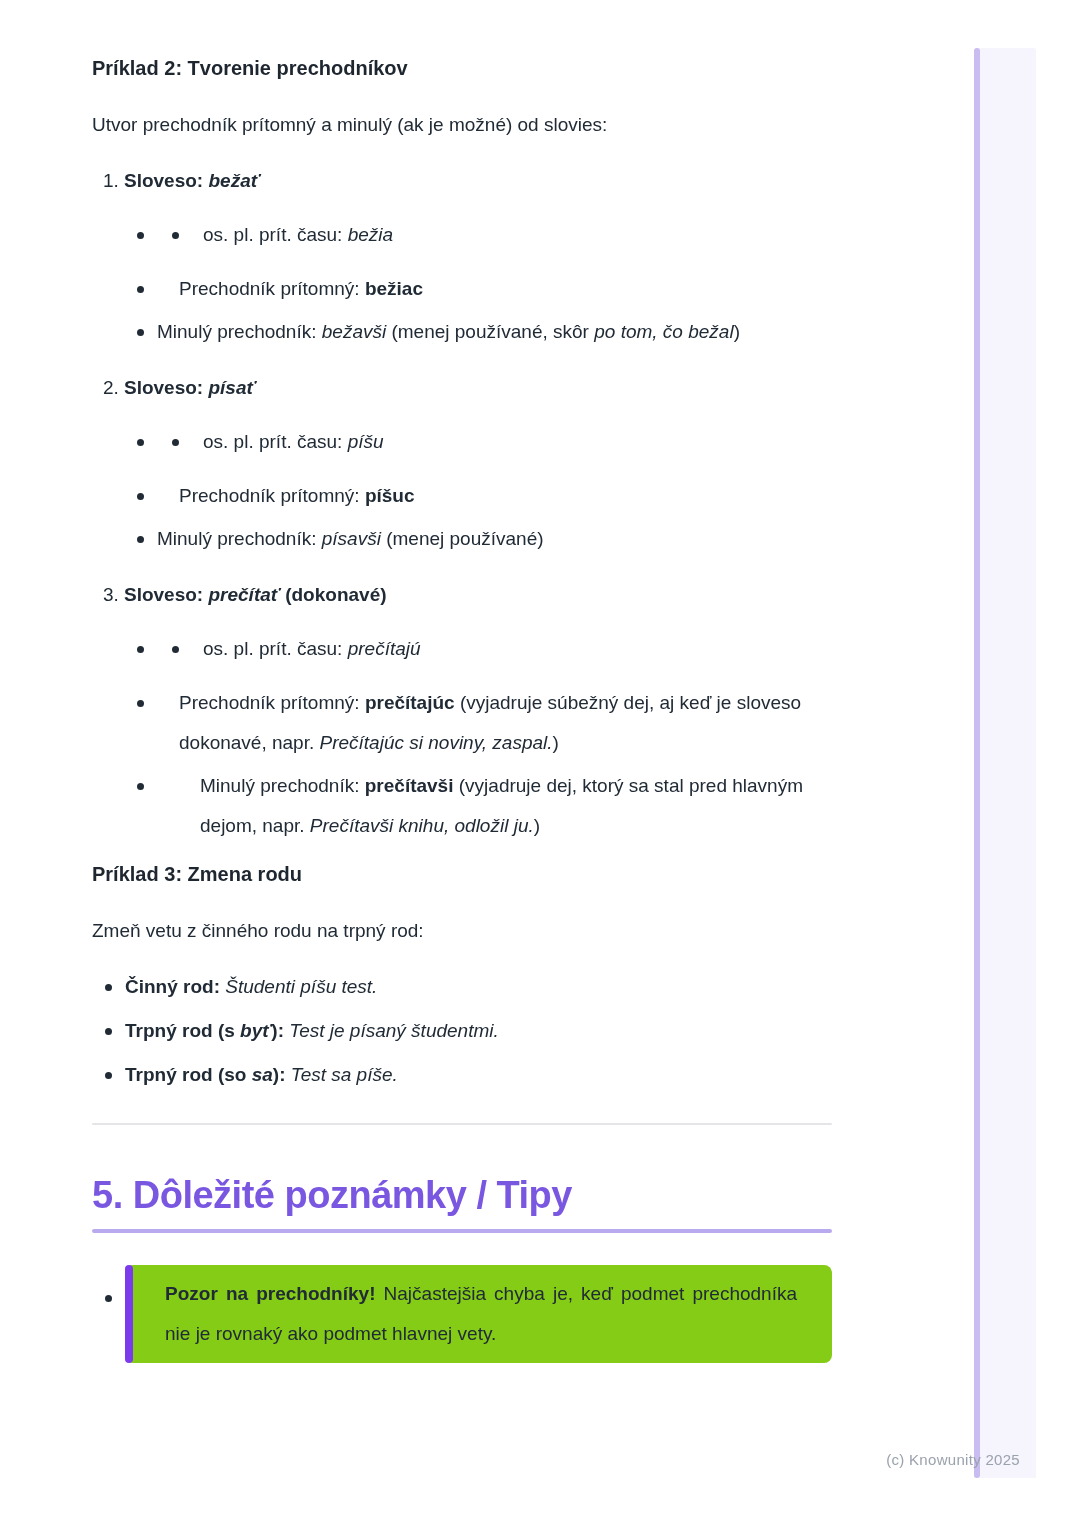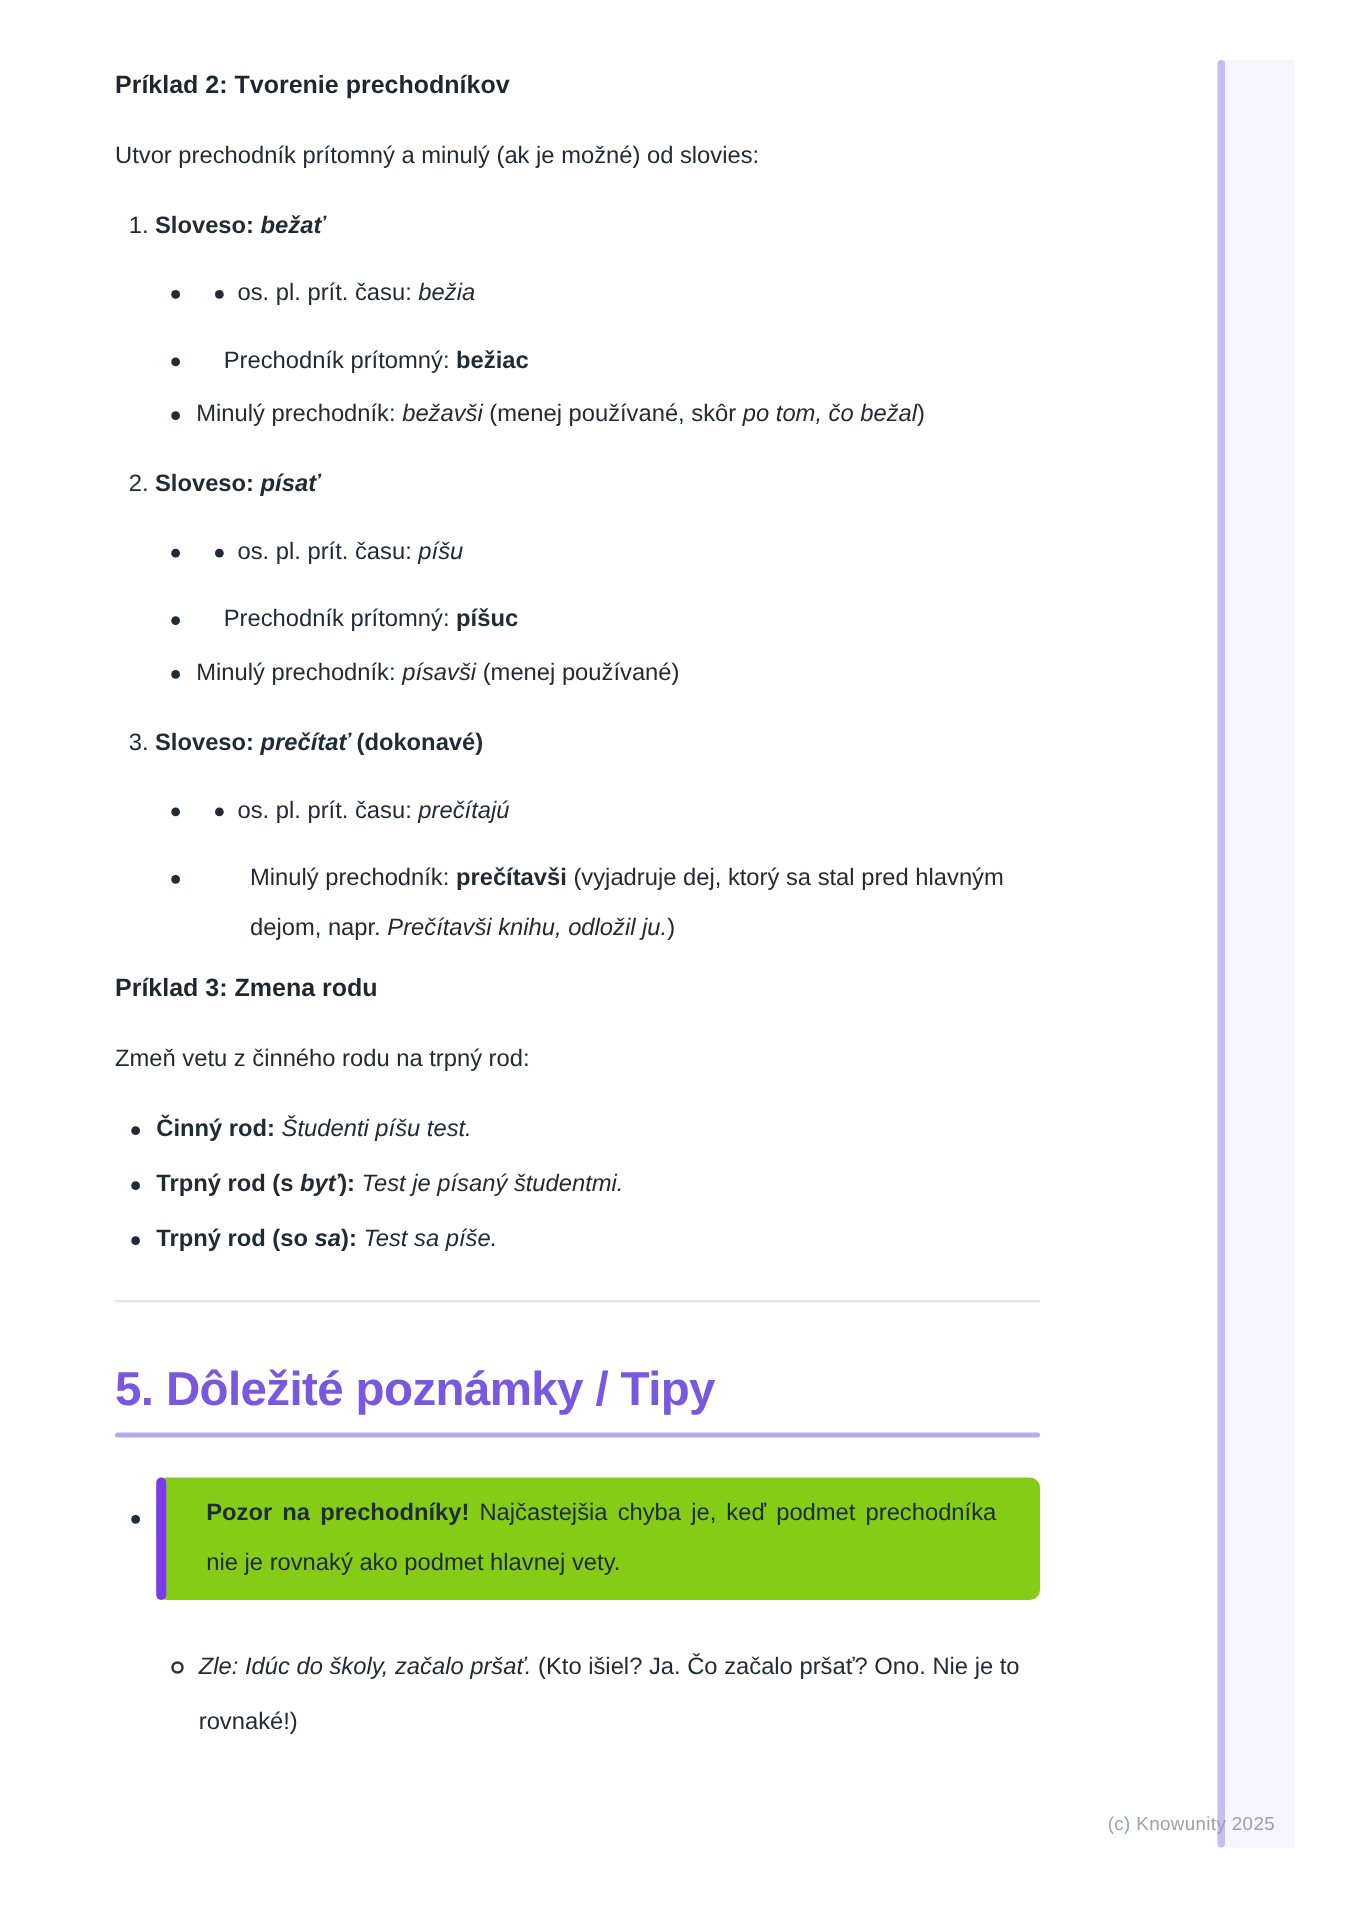--- a/index.html
+++ b/index.html
@@ -23,21 +23,21 @@
   
   .num-row { padding-left:11px; margin:0 0 14px; }
   .num { flex:none; width:21px; }
 
   
   .sub { padding-left:45px; }
   .dot { flex:none; width:7px; height:7px; border-radius:50%; background:#212b36; margin-top:17px; }
   .dot + .rich { margin-left:13px; }
   .note-row { margin:0 0 14px; }
   .note-row .dot.inner { margin-left:28px; }
-  .note-row .dot.inner + .rich { margin-left:11px; }
+  .note-row .dot.inner + .rich { margin-left:24px; }
   .present-row { margin:0 0 3px;gap:22px; }
   .past-row { margin:0 0 16px; }
 
   
   .top-bullet { padding-left:13px; }
   .top-bullet .dot + .rich { }
   .top-bullet { margin:0 0 4px; }
 
   .divider { height:2px; background:#e5e5e9; border-radius:1px; margin-top:28px; }
 
@@ -136,20 +136,24 @@
   <section>
     <div class="row num-row">
       <span class="num">3.</span>
       <span class="rich"><span class="b">Sloveso: </span><span class="b i">prečítať</span><span class="b"> (dokonavé)</span></span>
     </div>
     <div class="row sub note-row">
       <span class="dot"></span>
       <span class="dot inner"></span>
       <span class="rich"><span>os. pl. prít. času: </span><span class="i">prečítajú</span></span>
     </div>
+    <div class="row sub present-row">
+      <span class="dot"></span>
+      <span class="rich"><span>Prechodník prítomný: </span><span class="b">prečítajúc</span><span> (vyjadruje súbežný dej, aj keď je sloveso dokonavé, napr. </span><span class="i">Prečítajúc si noviny, zaspal.</span><span>)</span></span>
+    </div>
     <div class="row sub past-row" style="margin-bottom:8px;gap:43px;">
       <span class="dot"></span>
       <span class="rich"><span>Minulý prechodník: </span><span class="b">prečítavši</span><span> (vyjadruje dej, ktorý sa stal pred hlavným dejom, napr. </span><span class="i">Prečítavši knihu, odložil ju.</span><span>)</span></span>
     </div>
   </section>
 
   <h3 class="h3">Príklad 3: Zmena rodu</h3>
   <p class="para">Zmeň vetu z činného rodu na trpný rod:</p>
 
   <div class="row top-bullet">
@@ -171,20 +175,16 @@
   <div class="h1-underline"></div>
 
   <div class="row callout-row">
     <span class="dot"></span>
     <div class="callout-box">
       <span class="callout-bar"></span>
       <span class="rich"><span class="b">Pozor na prechodníky!</span><span> Najčastejšia chyba je, keď podmet prechodníka nie je rovnaký ako podmet hlavnej vety.</span></span>
     </div>
   </div>
 
-  <div class="row zle-row">
-    <span class="ring"></span>
-    <span class="rich"><span class="i">Zle: Idúc do školy, začalo pršať.</span><span> (Kto išiel? Ja. Čo začalo pršať? Ono. Nie je to rovnaké!)</span></span>
-  </div>
 
 </main>
 
 <div class="footer">(c) Knowunity 2025</div>
 
 </body></html>

